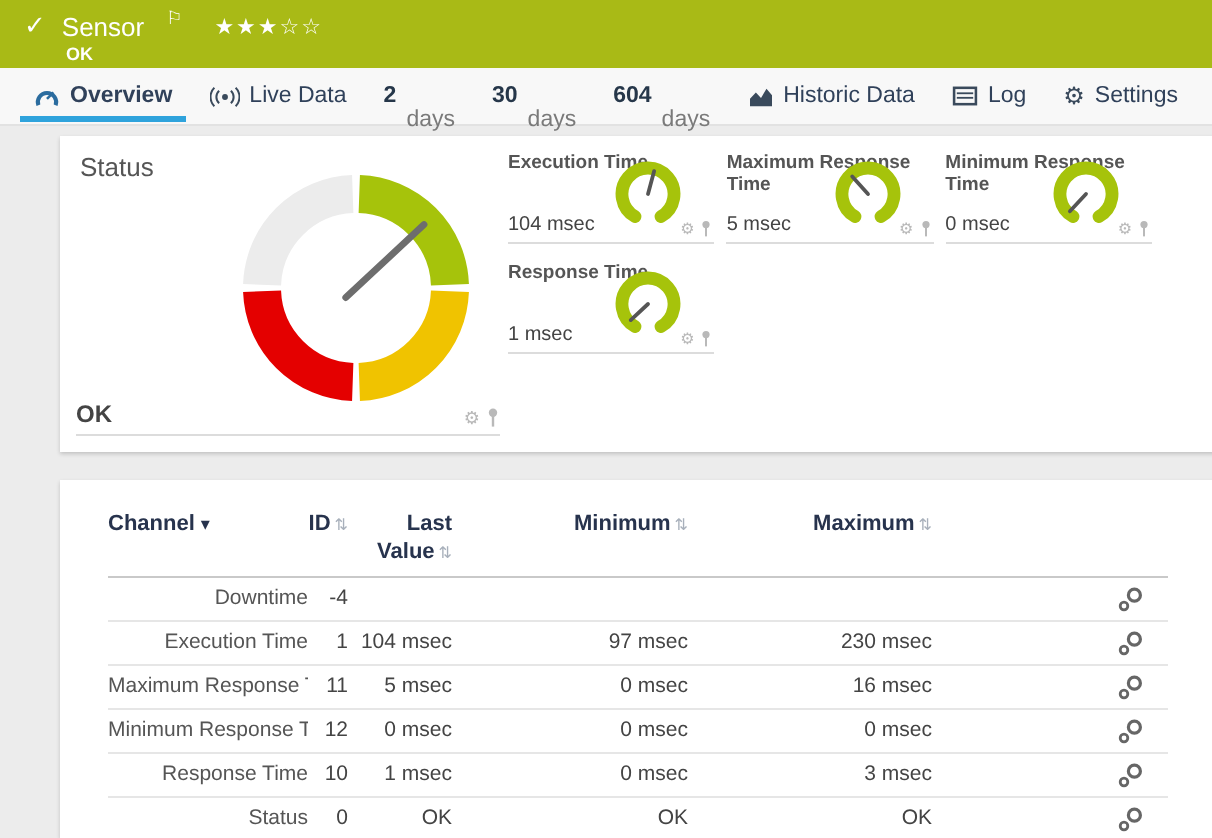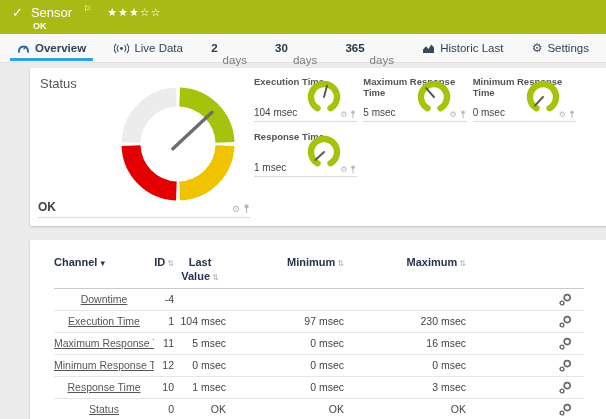--- a/index.html
+++ b/index.html
@@ -48,27 +48,27 @@
   .mini-label{font-size:9.5px;font-weight:bold;color:#555;}
   .mini-cell svg.mg{position:absolute;right:15px;top:3px;}
   .mini-value{position:absolute;left:0;bottom:3px;font-size:10px;color:#444;}
   .mini-icons{position:absolute;right:1px;bottom:2px;}
   .mini-icons .g{font-size:8px;}
   
   table.channels{position:absolute;left:24px;top:8px;width:530px;border-collapse:collapse;table-layout:fixed;}
   table.channels th{font-size:11px;color:#27334d;font-weight:bold;text-align:right;
     vertical-align:top;padding:8px 0 4px 0;border-bottom:1px solid #c9c9c9;line-height:1.25;}
   table.channels th.ch{text-align:left;}
-  table.channels th.lv{text-align:center;}
+  table.channels th.lv{text-align:right;}
   table.channels th.ic{border-bottom:1px solid #c9c9c9;}
   .sortg{color:#a8b0bb;font-size:8px;font-weight:normal;margin-left:2px;}
   .sortd{color:#27334d;font-size:9px;margin-left:3px;}
   table.channels td{font-size:10.5px;color:#444;text-align:right;height:21px;
     border-bottom:1px solid #e6e6e6;padding:0;}
-  table.channels td.ch{text-align:center;color:#555;overflow:hidden;white-space:nowrap;text-decoration:underline;}
+  table.channels td.ch{text-align:right;color:#555;overflow:hidden;white-space:nowrap;}
   table.channels td.ic{text-align:right;padding-right:12px;}
   table.channels tr:last-child td{border-bottom:none;}
   .rowgear svg{display:inline-block;vertical-align:middle;}
 </style>
 </head>
 <body>
 
 <div class="titlebar">
   <div class="line1">
     <span class="tb-check">✓</span>
@@ -96,28 +96,36 @@
   </div>
   <div class="tab">
     <span class="num">2</span>
     <span class="days">days</span>
   </div>
   <div class="tab">
     <span class="num">30</span>
     <span class="days">days</span>
   </div>
   <div class="tab">
-    <span class="num">365</span>
+    <span class="num">604</span>
     <span class="days">days</span>
   </div>
   <div class="tab">
     <svg width="13" height="11" viewBox="0 0 14 12">
       <path d="M1 11 L1 7 L4.2 3.5 L7 6.5 L10 1.5 L13 5 L13 11 Z" fill="#3a4a5c"></path>
     </svg>
-    <span>Historic Last</span>
+    <span>Historic Data</span>
+  </div>
+  <div class="tab">
+    <svg width="13" height="10" viewBox="0 0 14 11">
+      <rect x="1" y="1" width="12" height="9" fill="none" stroke="#3a4a5c" stroke-width="1.4"></rect>
+      <line x1="2.5" y1="4" x2="11.5" y2="4" stroke="#3a4a5c" stroke-width="1"></line>
+      <line x1="2.5" y1="6.5" x2="11.5" y2="6.5" stroke="#3a4a5c" stroke-width="1"></line>
+    </svg>
+    <span>Log</span>
   </div>
   <div class="tab">
     <span class="gear-glyph">⚙</span>
     <span>Settings</span>
   </div>
 </div>
 
 <div class="panel" id="panel-status">
   <div class="status-label">Status</div>
 

